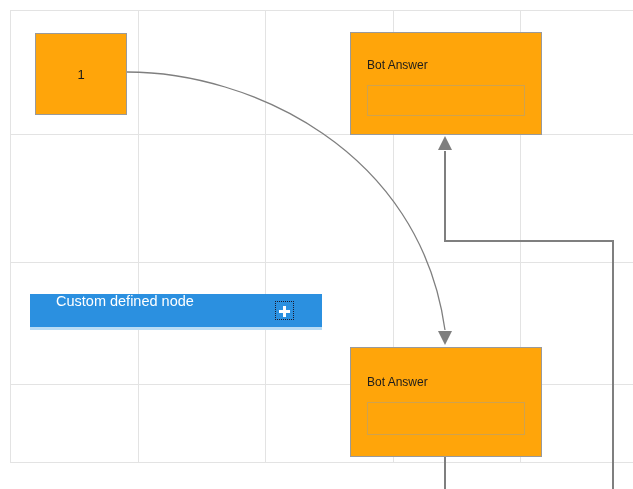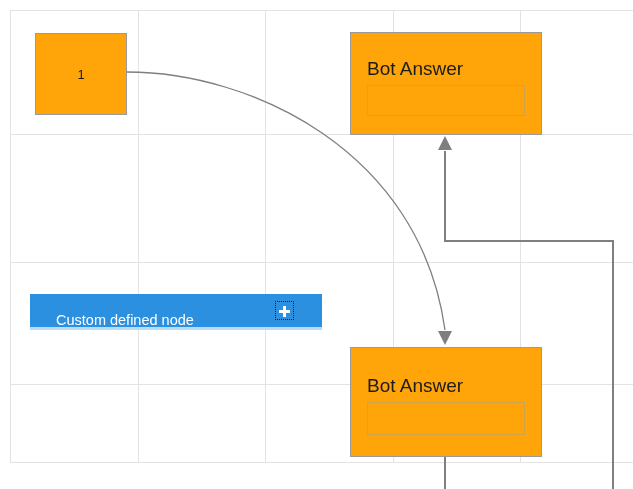--- a/index.html
+++ b/index.html
@@ -72,21 +72,21 @@
     left: 350px;
     top: 347px;
     width: 192px;
     height: 110px;
   }
   .node-card-title {
     position: absolute;
     left: 16px;
     top: 26px;
     color: #1c1c1c;
-    font-size: 19px;
+    font-size: 12px;
     line-height: 1;
     white-space: nowrap;
   }
   .node-card-field {
     position: absolute;
     left: 16px;
     right: 16px;
     top: 52px;
     height: 31px;
     box-sizing: border-box;
@@ -100,21 +100,21 @@
   #palette-bar {
     position: absolute;
     left: 30px;
     top: 294px;
     width: 292px;
     height: 36px;
     background: #2b90e0;
     border-bottom: 3px solid #b9dcf5;
     box-sizing: border-box;
     display: flex;
-    align-items: flex-end;
+    align-items: flex-start;
   }
   #palette-label {
     color: #ffffff;
     font-size: 14.5px;
     margin-left: 26px;
     line-height: 1;
     white-space: nowrap;
     user-select: none;
   }
   #palette-add {

